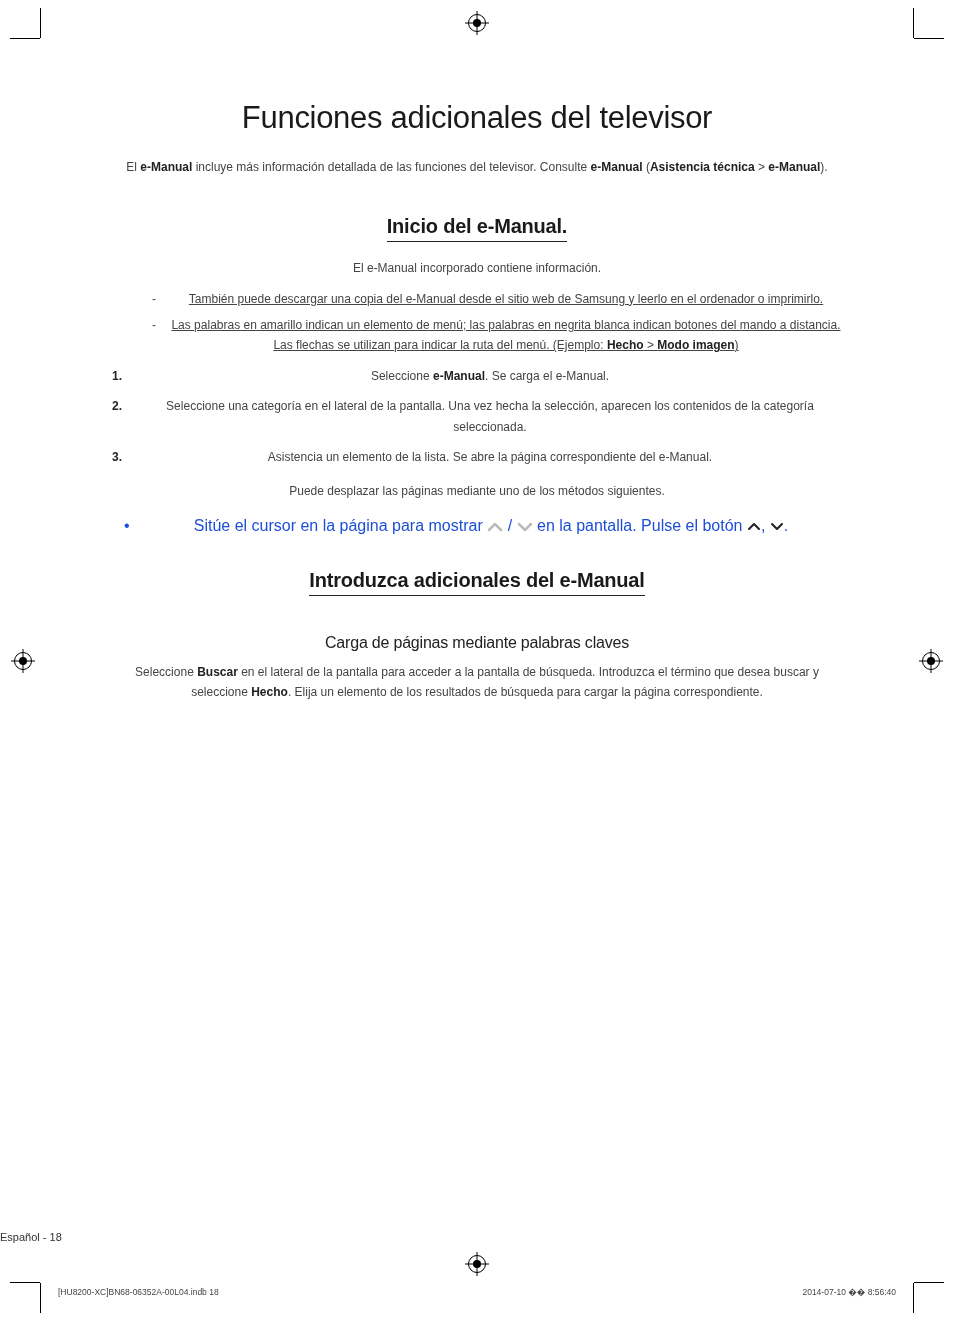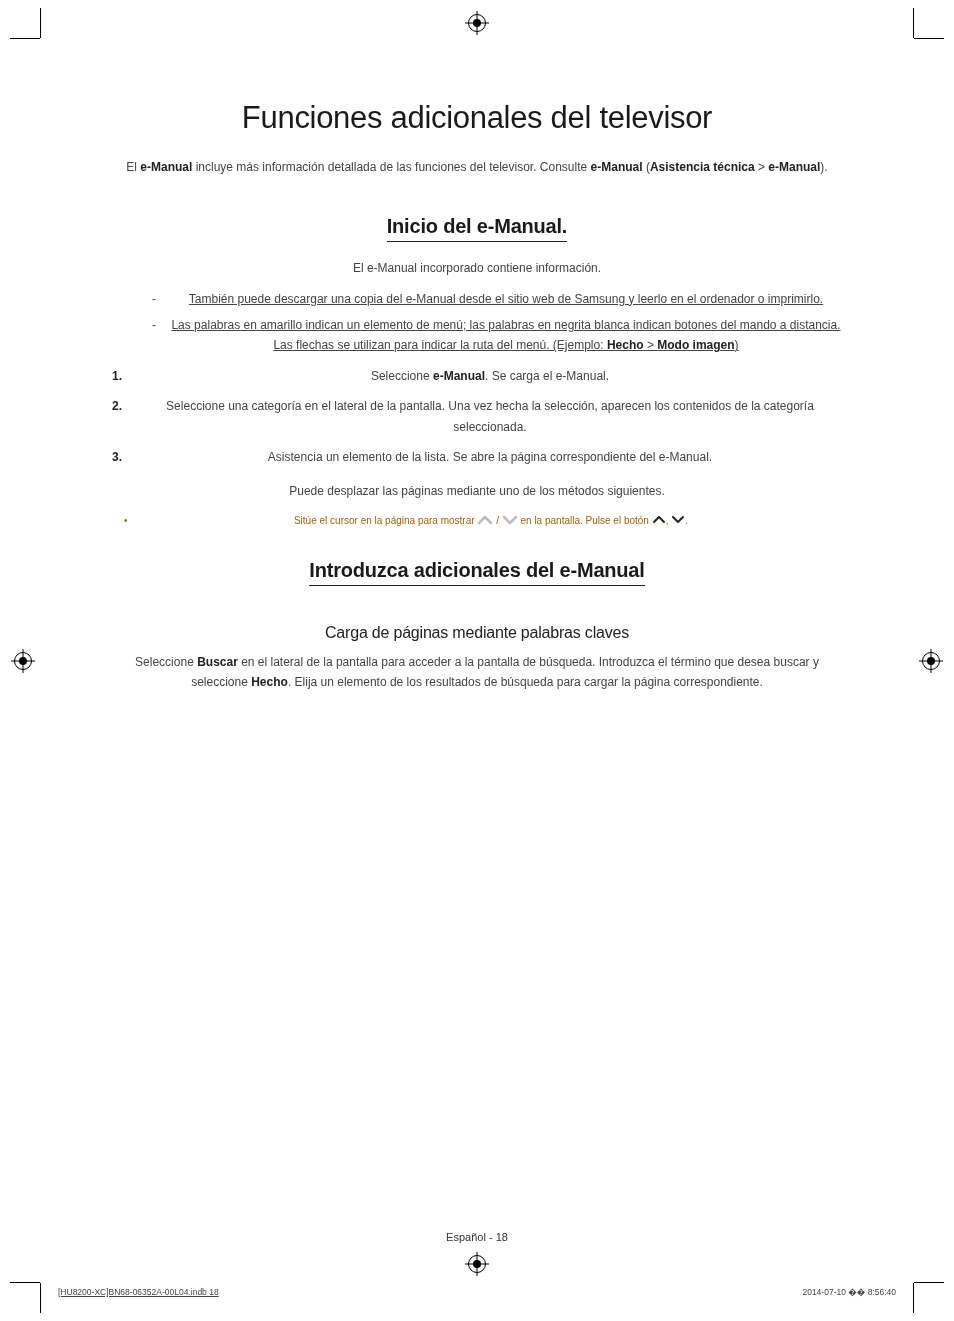--- a/index.html
+++ b/index.html
@@ -119,22 +119,22 @@
       color: #222;
       margin-top: 16px;
       margin-bottom: 10px;
       letter-spacing: -0.2px;
     }
     .bullet-list {
       list-style: none;
       margin: 6px 0 26px 12px;
     }
     .bullet-list li {
-      font-size: 10px;
-      color: #a16207;
+      font-size: 16px;
+      color: #1d4ed8;
       line-height: 1.7;
       position: relative;
       padding-left: 16px;
     }
     .bullet-list li::before {
       content: '•';
       position: absolute;
       left: 0;
     }
     .sect-gap { margin-top: 28px; }
@@ -144,31 +144,29 @@
       vertical-align: -2px;
     }
     .chev-bold {
       display: inline-block;
       vertical-align: -1px;
     }
     .footer-center {
       position: absolute;
       bottom: 78px;
       left: 0; right: 0;
-      text-align: center;
       font-size: 11px;
       color: #333;
     }
     .footer-left {
       position: absolute;
       bottom: 24px;
       left: 58px;
       font-size: 8.5px;
       color: #444;
-      text-decoration: underline;
     }
     .footer-right {
       position: absolute;
       bottom: 24px;
       right: 58px;
       font-size: 8.5px;
       color: #444;
     }
   </style>
 </head>

